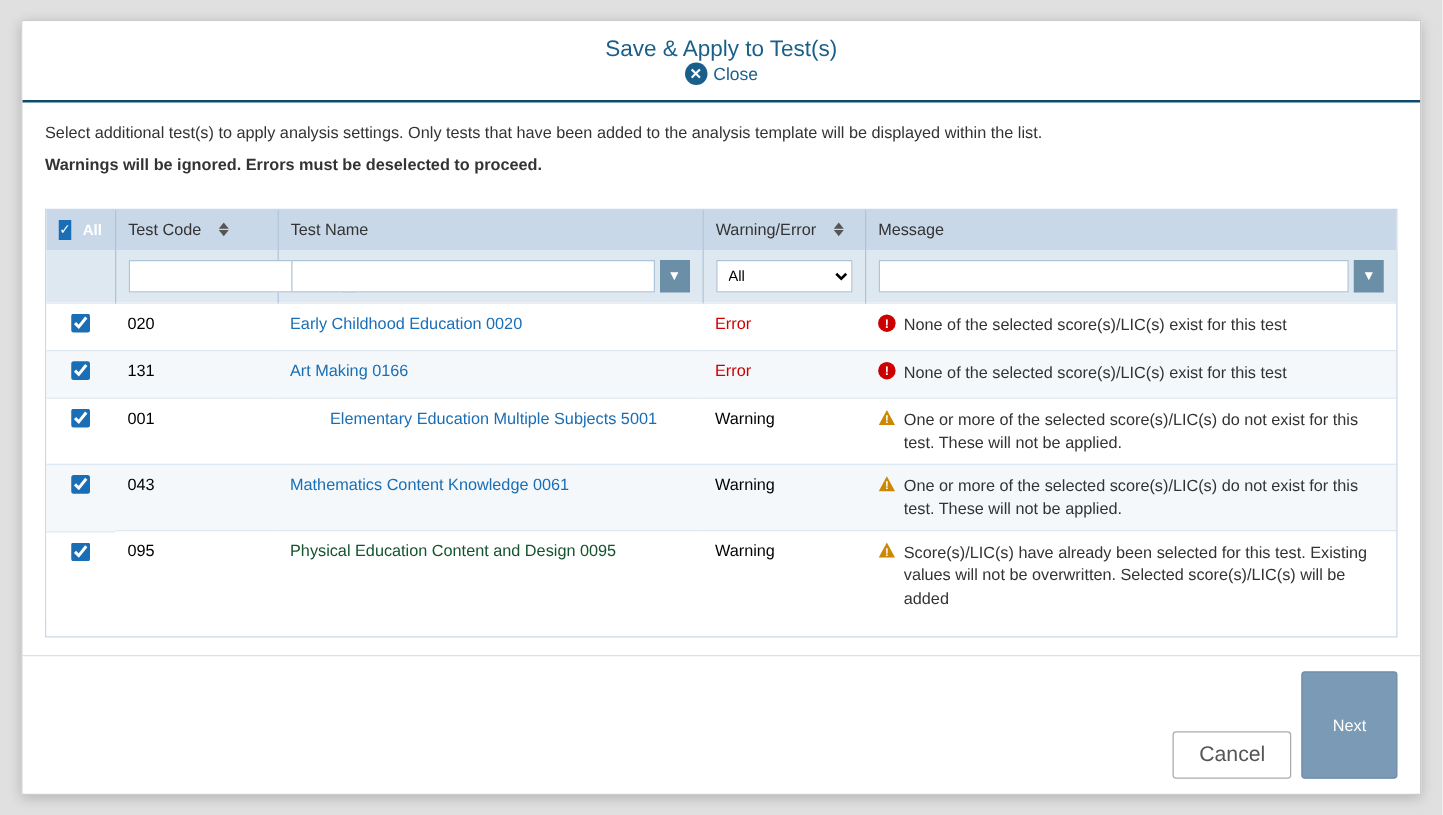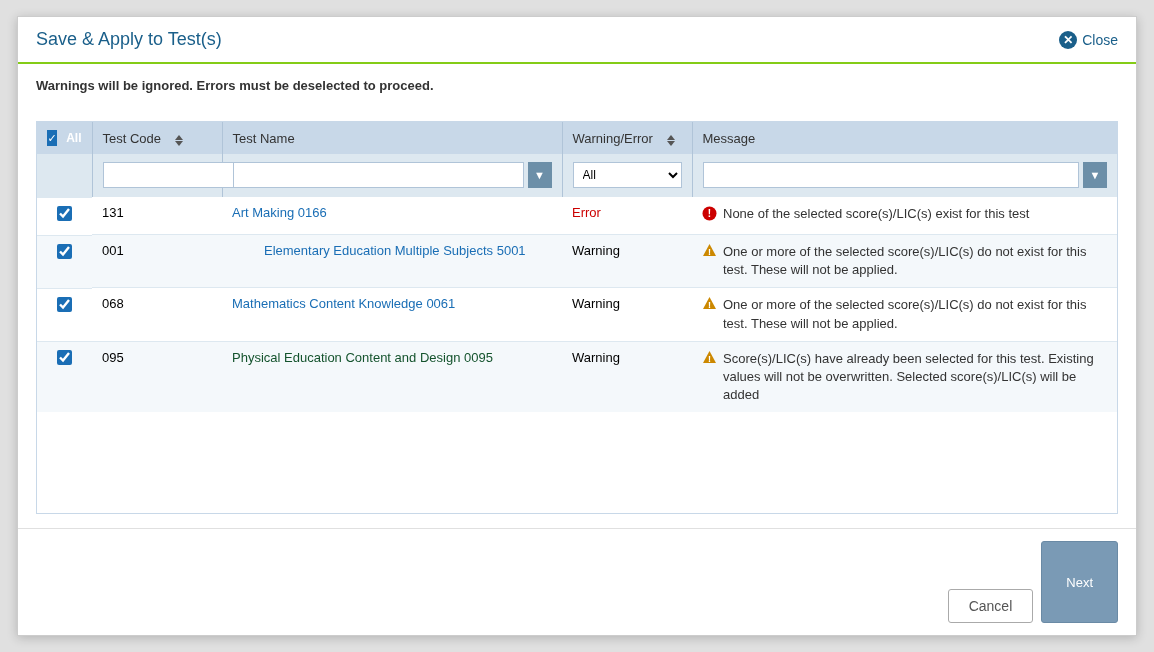--- a/index.html
+++ b/index.html
@@ -16,25 +16,26 @@
       background: #fff;
       border: 1px solid #ccc;
       width: 1120px;
       min-height: 620px;
       display: flex;
       flex-direction: column;
       box-shadow: 0 2px 10px rgba(0,0,0,0.2);
     }
     .modal-header {
       background: #fff;
-      border-bottom: 2px solid #84cc16;
+      border-bottom: 2px solid #0c4a6e;
       padding: 12px 18px;
       display: flex;
       justify-content: space-between;
       align-items: center;
+      flex-direction: column;
     }
     .modal-title {
       color: #1a5f8a;
       font-size: 18px;
       font-weight: normal;
     }
     .close-btn {
       display: flex;
       align-items: center;
       gap: 5px;
@@ -108,21 +109,21 @@
     tbody tr:nth-child(even) {
       background: #f4f8fb;
     }
     .checkbox-cell {
       display: flex;
       align-items: center;
       justify-content: center;
     }
     .th-label {
       display: flex;
-      align-items: flex-end;
+      align-items: center;
       gap: 14px;
     }
     .sort-icon {
       display: inline-flex;
       flex-direction: column;
       gap: 1px;
     }
     .sort-icon span {
       display: block;
       width: 0;
@@ -181,21 +182,21 @@
       justify-content: flex-end;
       gap: 8px;
       border-top: 1px solid #e0e0e0;
     }
     .btn-cancel {
       padding: 8px 20px;
       background: #fff;
       border: 1px solid #aaa;
       color: #555;
       cursor: pointer;
-      font-size: 14px;
+      font-size: 17px;
       border-radius: 3px;
       margin-top: 48px;
     }
     .btn-next {
       padding: 8px 24px;
       background: #7a9ab5;
       border: 1px solid #6a8aa5;
       color: #fff;
       cursor: pointer;
       font-size: 13px;
@@ -228,20 +229,21 @@
 
   <div class="modal-header">
     <span class="modal-title">Save &amp; Apply to Test(s)</span>
     <button class="close-btn">
       <span class="close-icon-circle">✕</span>
       <span>Close</span>
     </button>
   </div>
 
   <div class="modal-body">
+    <p class="info-text">Select additional test(s) to apply analysis settings. Only tests that have been added to the analysis template will be displayed within the list.</p>
     <p class="warning-text">Warnings will be ignored. Errors must be deselected to proceed.</p>
 
     <div class="table-container">
       <div style="overflow-x:hidden; overflow-y:auto; max-height:370px; position:relative;">
         <table>
           <colgroup>
             <col style="width:55px">
             <col style="width:130px">
             <col style="width:340px">
             <col style="width:130px">
@@ -309,20 +311,37 @@
               </th>
               <th>
                 <div class="filter-input-wrap">
                   <input class="filter-input" type="text" style="flex: 1 1 0%;">
                   <button class="filter-btn">▼</button>
                 </div>
               </th>
             </tr>
           </thead>
           <tbody id="table-body">
+          <tr>
+                <td class="checkbox-cell">
+                  <input type="checkbox" checked="" style="width: 15px; height: 15px; accent-color: rgb(26, 110, 181);">
+                </td>
+                <td>020</td>
+                <td><a href="#" style="color: rgb(26, 110, 181); text-decoration: none;">Early Childhood Education 0020</a></td>
+                <td style="color: rgb(204, 0, 0);">Error</td>
+                <td>
+                  <div style="display: flex; gap: 6px; line-height: 1.4;">
+                    <span style="color: rgb(204, 0, 0); font-size: 15px; flex-shrink: 0;"><svg width="15" height="15" viewBox="0 0 15 15">
+                        <circle cx="7.5" cy="7.5" r="7" fill="#cc0000"></circle>
+                        <text x="7.5" y="11" text-anchor="middle" fill="white" font-size="10" font-weight="bold">!</text>
+                      </svg></span>
+                    <span style="color: rgb(51, 51, 51);">None of the selected score(s)/LIC(s) exist for this test</span>
+                  </div>
+                </td>
+              </tr>
               <tr>
                 <td class="checkbox-cell">
                   <input type="checkbox" checked="" style="width: 15px; height: 15px; accent-color: rgb(26, 110, 181);">
                 </td>
                 <td>131</td>
                 <td><a href="#" style="color: rgb(26, 110, 181); text-decoration: none;">Art Making 0166</a></td>
                 <td style="color: rgb(204, 0, 0);">Error</td>
                 <td>
                   <div style="display: flex; gap: 6px; line-height: 1.4;">
                     <span style="color: rgb(204, 0, 0); font-size: 15px; flex-shrink: 0;"><svg width="15" height="15" viewBox="0 0 15 15">
@@ -347,21 +366,21 @@
                         <text x="7.5" y="11.5" text-anchor="middle" fill="white" font-size="9" font-weight="bold">!</text>
                       </svg></span>
                     <span style="color: rgb(51, 51, 51);">One or more of the selected score(s)/LIC(s) do not exist for this test. These will not be applied.</span>
                   </div>
                 </td>
               </tr>
               <tr>
                 <td class="checkbox-cell">
                   <input type="checkbox" checked="" style="width: 15px; height: 15px; accent-color: rgb(26, 110, 181);">
                 </td>
-                <td>068</td>
+                <td>043</td>
                 <td><a href="#" style="color: rgb(26, 110, 181); text-decoration: none;">Mathematics Content Knowledge 0061</a></td>
                 <td>Warning</td>
                 <td>
                   <div style="display: flex; gap: 6px; line-height: 1.4;">
                     <span style="color: rgb(204, 136, 0); font-size: 14px; flex-shrink: 0;"><svg width="15" height="14" viewBox="0 0 15 14">
                         <polygon points="7.5,1 14,13 1,13" fill="#cc8800"></polygon>
                         <text x="7.5" y="11.5" text-anchor="middle" fill="white" font-size="9" font-weight="bold">!</text>
                       </svg></span>
                     <span style="color: rgb(51, 51, 51);">One or more of the selected score(s)/LIC(s) do not exist for this test. These will not be applied.</span>
                   </div>

